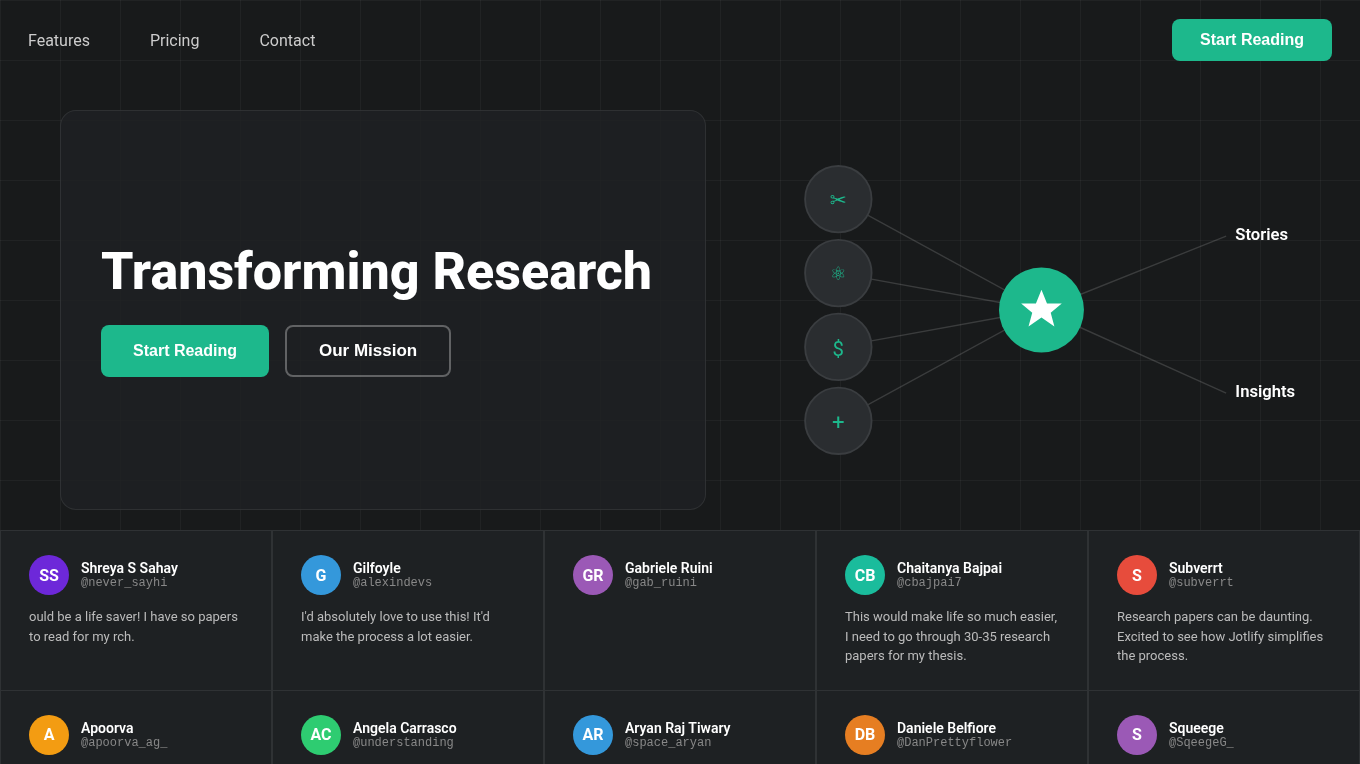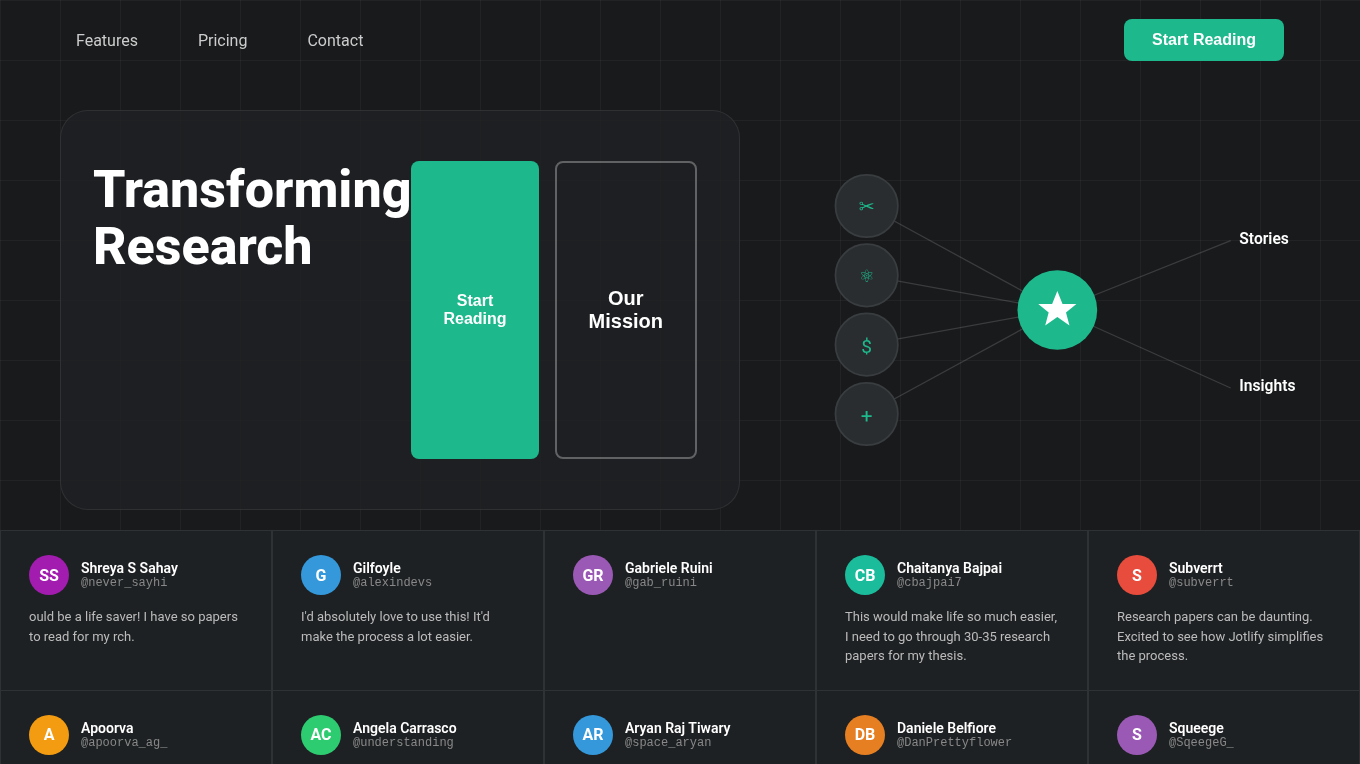--- a/index.html
+++ b/index.html
@@ -26,21 +26,21 @@
       z-index: 0;
     }
 
     
     .navbar {
       position: relative;
       z-index: 10;
       display: flex;
       align-items: center;
       justify-content: space-between;
-      padding: 0 76px;
+      padding: 0 28px;
       height: 80px;
     }
 
     .nav-links {
       display: flex;
       gap: 60px;
     }
 
     .nav-link {
       color: #ccc;
@@ -92,26 +92,26 @@
       display: flex;
       align-items: stretch;
       padding: 30px 60px 0;
       gap: 40px;
       height: 430px;
     }
 
     .hero-left {
       background: rgba(30, 33, 35, 0.85);
       border: 1px solid rgba(255,255,255,0.08);
-      border-radius: 28px;
+      border-radius: 16px;
       padding: 50px 50px 50px 40px;
       max-width: 680px;
       flex: 1;
       display: flex;
-      flex-direction: row;
+      flex-direction: column;
       justify-content: center;
     }
 
     .hero-title {
       font-size: 52px;
       font-weight: 800;
       line-height: 1.1;
       margin-bottom: 24px;
       color: #fff;
     }
@@ -139,21 +139,21 @@
       font-weight: 600;
       cursor: pointer;
     }
 
     .btn-our-mission {
       background: transparent;
       color: #fff;
       border: 2px solid rgba(255,255,255,0.3);
       border-radius: 8px;
       padding: 14px 32px;
-      font-size: 20px;
+      font-size: 17px;
       font-weight: 600;
       cursor: pointer;
     }
 
     
     .hero-right {
       flex: 1;
       position: relative;
       display: flex;
       align-items: center;
@@ -284,21 +284,21 @@
 
       <text x="530" y="294" fill="white" font-size="18" font-weight="600">Insights</text>
     </svg>
   </div>
 </section>
 
 <section class="testimonials-section">
   <div class="testimonials-row" id="row1">
   <div class="testimonial-card">
     <div class="testimonial-header">
-      <div class="testimonial-avatar" style="background:#a21caf">SS</div>
+      <div class="testimonial-avatar" style="background:#6d28d9">SS</div>
       <div>
         <div class="testimonial-name">Shreya S Sahay</div>
         <div class="testimonial-handle">@never_sayhi</div>
       </div>
     </div>
     <p class="testimonial-text">ould be a life saver! I have so papers to read for my rch.</p>
   </div>
       <div class="testimonial-card">
     <div class="testimonial-header">
       <div class="testimonial-avatar" style="background:#3498db">G</div>

